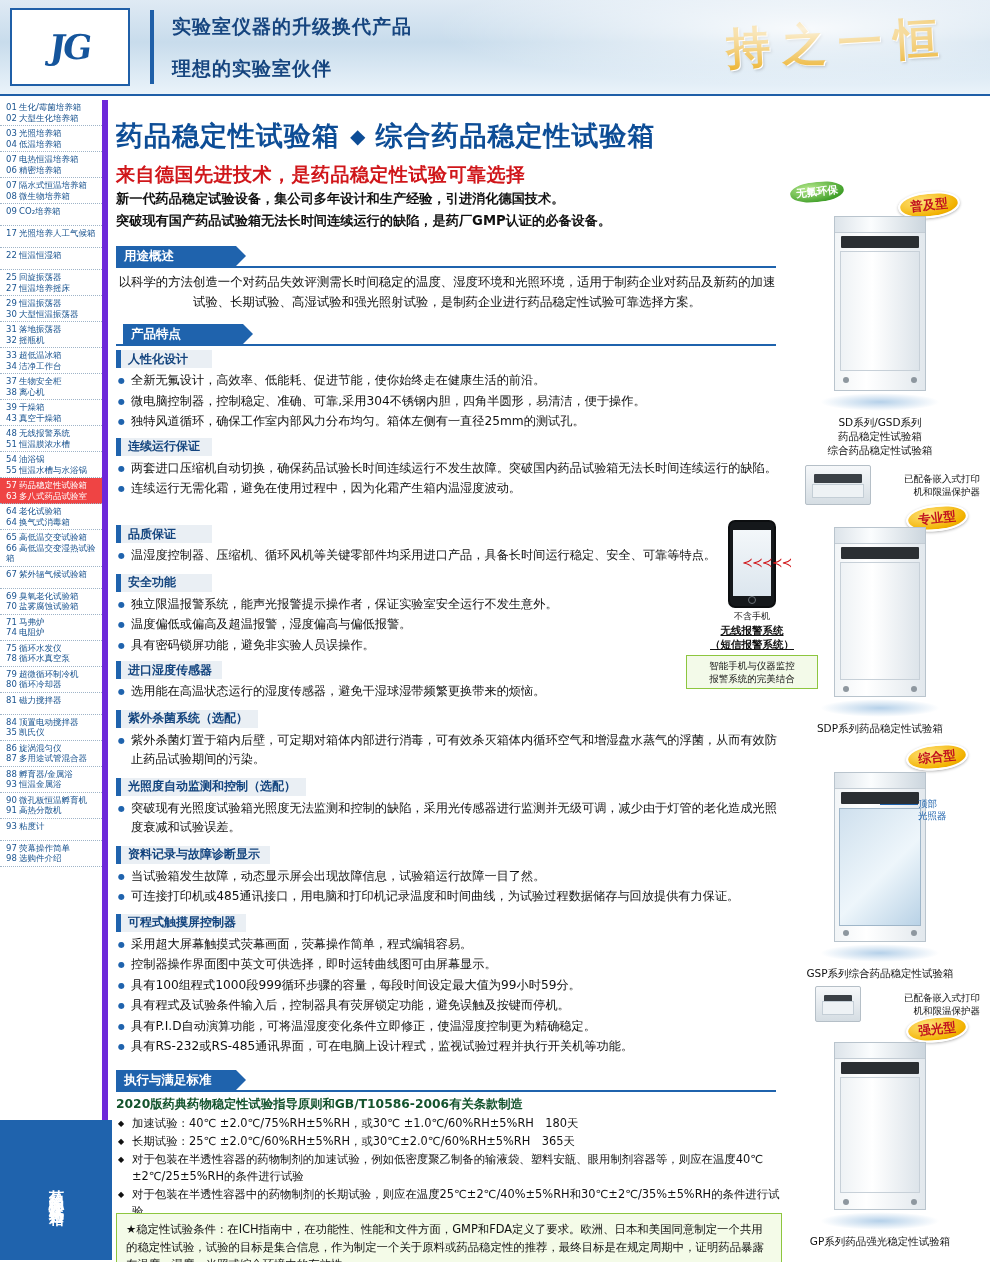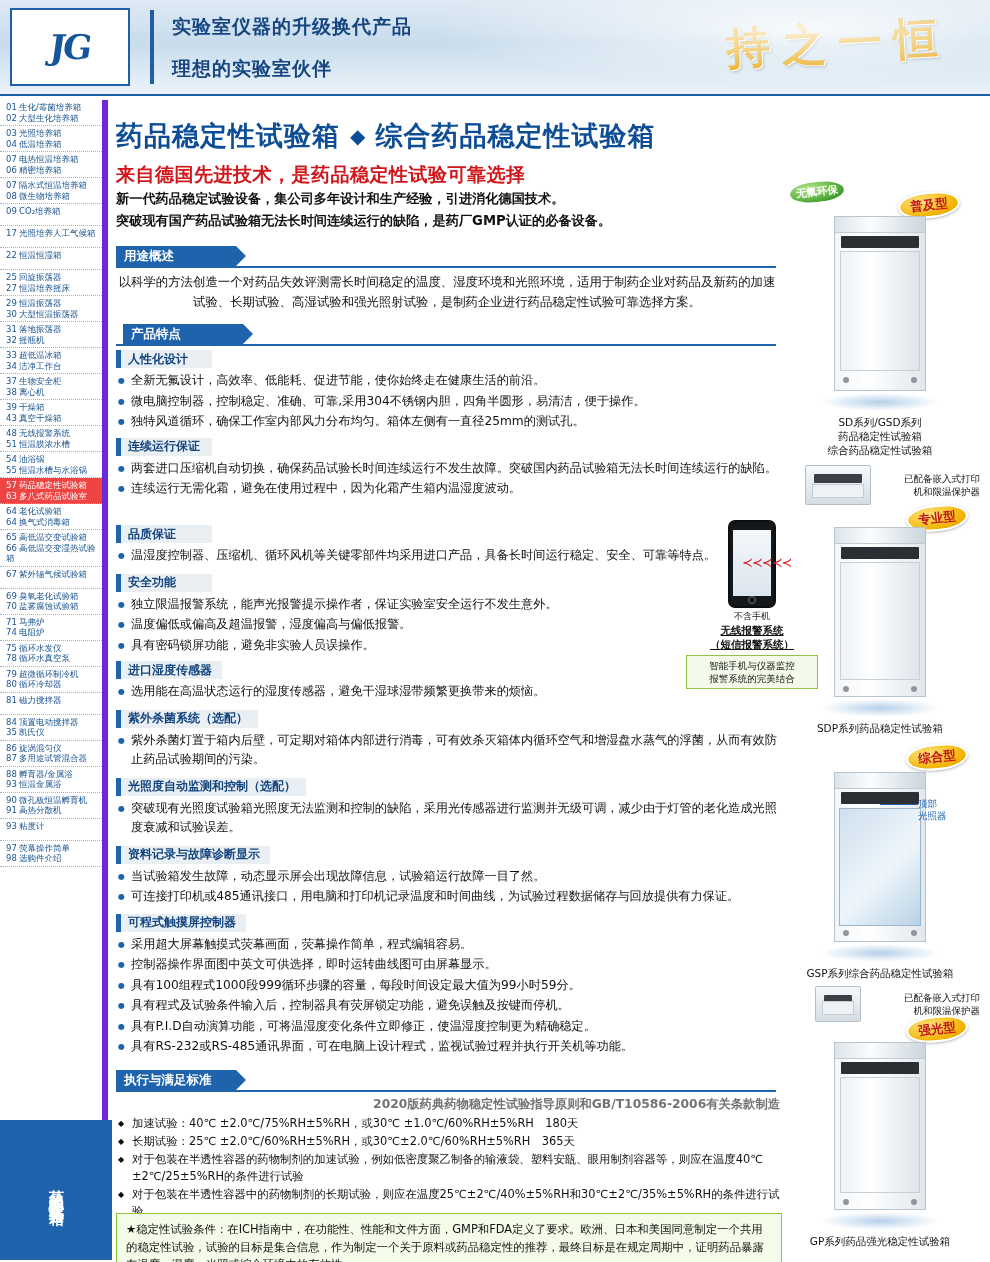--- a/index.html
+++ b/index.html
@@ -135,21 +135,21 @@
     position:relative; padding-left:13px;
     font-size:12.2px; line-height:19.5px; color:#111; margin-bottom:1px;
   }
   ul.bul li:before{
     content:"●"; position:absolute; left:0; top:0; font-size:8px; color:#1f63ad; line-height:19.5px;
   }
 
   
   .std-title{
     position:absolute; left:4px; width:664px;
-    font-size:12.3px; font-weight:bold; color:#737373;text-align:right;
+    font-size:12.3px; font-weight:bold; color:#14532d;
   }
   ul.std{
     position:absolute; left:6px; margin:0; padding:0; list-style:none; width:668px;
   }
   ul.std li{
     position:relative; padding-left:14px; font-size:11.4px; line-height:17px; color:#111; margin-bottom:1px;
   }
   ul.std li:before{
     content:"◆"; position:absolute; left:0; top:0; font-size:8px; color:#111; line-height:17px;
   }

